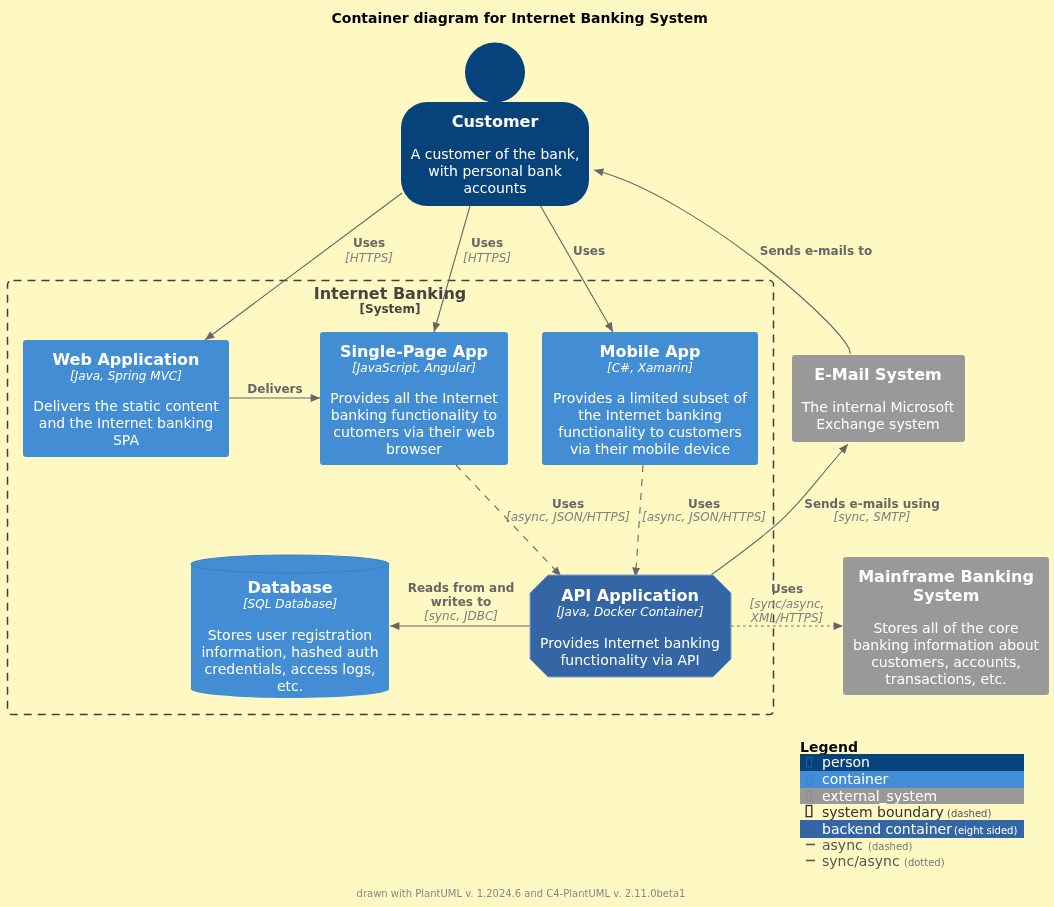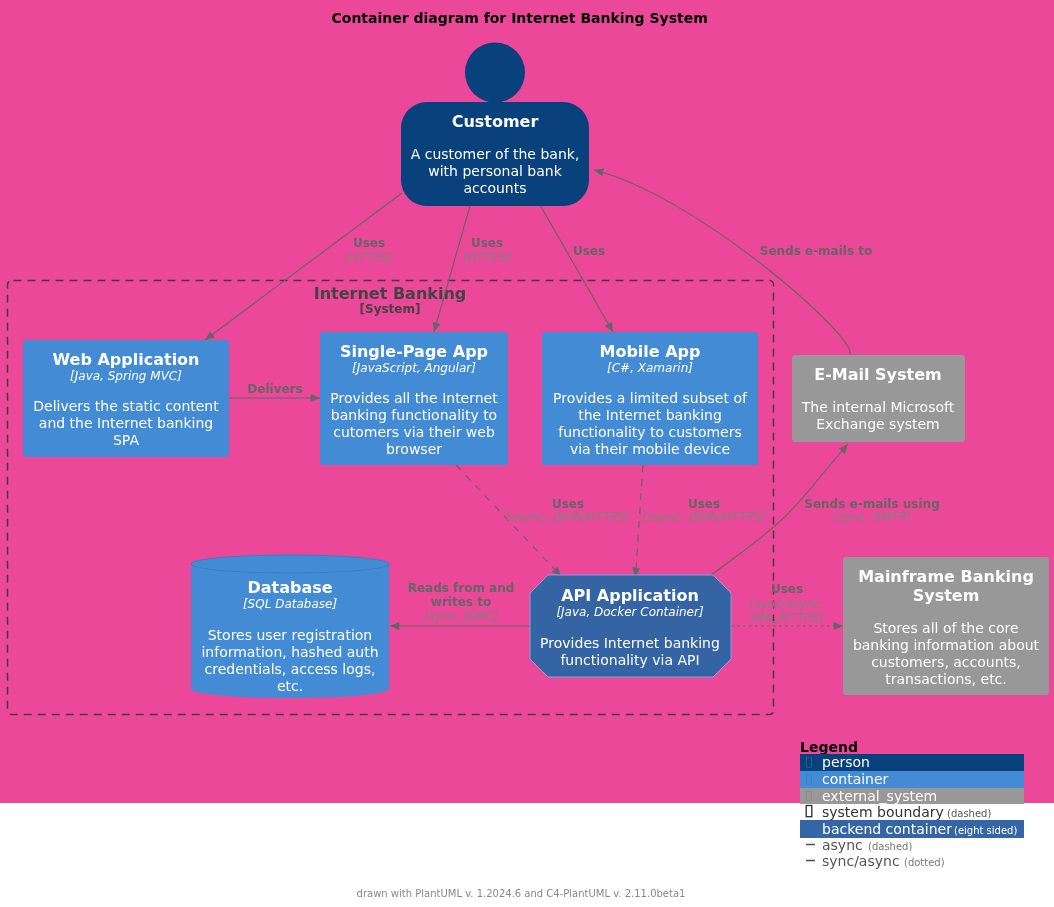--- a/index.html
+++ b/index.html
@@ -1,19 +1,19 @@
 <!DOCTYPE html>
 <html><head>
 <meta charset="utf-8">
 <title>Container diagram for Internet Banking System</title>
 <style>
   html,body{margin:0;padding:0;background:#ffffff;}
   body{width:1054px;height:907px;overflow:hidden;
        font-family:"DejaVu Sans",sans-serif;-webkit-font-smoothing:antialiased;}
-  #stage{position:relative;width:1054px;height:803px;background:#ec4899;}
+  #stage{position:relative;width:1054px;height:907px;background:#fef9c3;}
   svg.diagram{position:absolute;left:0;top:0;width:1054px;height:907px;display:block;
                will-change:opacity;opacity:0.9999;}
   .t-title{font:bold 14px "DejaVu Sans",sans-serif;fill:#000000;}
   .t-footer{font:10px "DejaVu Sans",sans-serif;fill:#888888;}
   .n-name{font:bold 16px "DejaVu Sans",sans-serif;fill:#ffffff;}
   .n-tech{font:italic 12px "DejaVu Sans",sans-serif;fill:#ffffff;}
   .n-desc{font:14px "DejaVu Sans",sans-serif;fill:#ffffff;}
   .b-name{font:bold 16px "DejaVu Sans",sans-serif;fill:#444444;}
   .b-type{font:bold 12px "DejaVu Sans",sans-serif;fill:#444444;}
   .r-label{font:bold 12px "DejaVu Sans",sans-serif;fill:#666666;}

